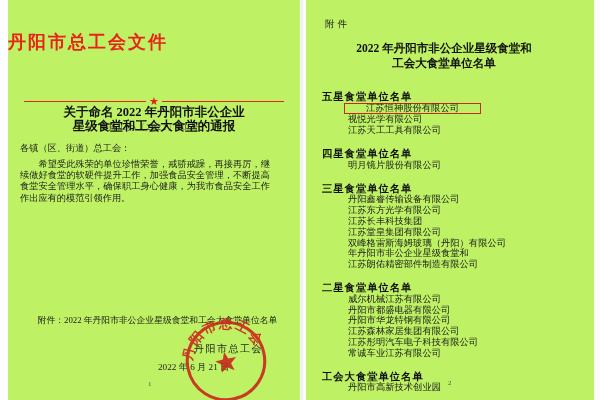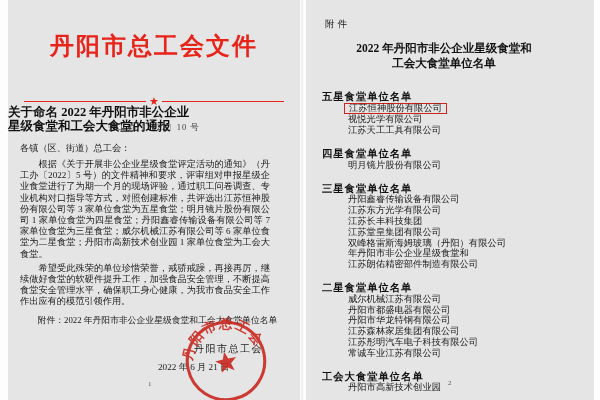--- a/index.html
+++ b/index.html
@@ -1,42 +1,42 @@
 <!DOCTYPE html>
 <html><head>
 <meta charset="utf-8">
 <style>
   html,body{margin:0;padding:0;background:#ffffff;}
   .canvas{
     position:relative;width:600px;height:400px;background:#fdfdfd;overflow:hidden;
     font-family:"Liberation Serif","DejaVu Serif",serif;color:#1a1a1a;
   }
-  .page{position:absolute;top:0;bottom:0;background:#e5e5e5;}
+  .page{position:absolute;top:0;bottom:0;background:#bef264;}
   .page-left{left:8px;width:292px;}
   .page-right{left:306px;width:288px;}
   .page-divider{position:absolute;left:300px;top:0;bottom:0;width:4px;
     background:linear-gradient(to right,#ffffff,#ececec,#ffffff);}
 
   
   .red-header{
-    position:absolute;top:30px;left:0;right:0;text-align:center;
-    font-size:24px;font-weight:bold;color:#e8231a;letter-spacing:2px;white-space:nowrap;
+    position:absolute;top:30px;left:0;right:0;
+    font-size:18px;font-weight:bold;color:#e8231a;letter-spacing:2px;white-space:nowrap;
   }
   .doc-number{
     position:absolute;top:82px;left:0;right:0;text-align:center;
     font-size:8.5px;color:#3c3c3c;letter-spacing:1px;margin-top:40px;
   }
   .star-divider{
     position:absolute;top:95px;left:16px;right:16px;height:12px;
     display:flex;align-items:center;
   }
   .star-divider .line{flex:1;border-top:1.6px solid #e8231a;}
   .star-divider .star{color:#e8231a;font-size:11px;line-height:11px;margin:0 3px;}
   .doc-title{
-    position:absolute;top:105px;left:0;right:0;
+    position:absolute;top:105px;left:0;right:0;text-align:center;
     font-size:12.5px;font-weight:bold;line-height:14px;color:#111;
   }
   .salutation{position:absolute;top:142px;left:12px;font-size:9.2px;}
   .body-block{position:absolute;top:159px;left:12px;width:250px;}
   .para{
     font-size:9.2px;line-height:11.2px;text-align:justify;text-indent:2em;
     margin:0 0 3px 0;
   }
   .attach-line{
     position:absolute;top:315px;left:12px;width:260px;font-size:8.8px;
@@ -63,21 +63,21 @@
     font-size:11.5px;font-weight:bold;line-height:15px;color:#111;
   }
   .sections{position:absolute;top:80px;left:16px;right:8px;}
   .section{margin-top:13px;}
   .section:first-child{margin-top:12px;}
   .sec-heading{
     font-size:10.3px;font-weight:bold;line-height:10.8px;letter-spacing:1px;color:#111;
   }
   .sec-item{font-size:9.3px;line-height:10.8px;padding-left:26px;white-space:nowrap;}
   .red-box{
-    display:inline-block;border:1.3px solid #d0251c;padding:0 4px;margin-left:-4px;line-height:9.6px;
+    display:inline-block;border:1.3px solid #d0251c;padding:0 21px;margin-left:-4px;line-height:9.6px;
   }
 </style>
 </head>
 <body>
 
 <div class="canvas">
 
   <div class="page page-left">
     <div class="red-header">丹阳市总工会文件</div>
     <div class="doc-number">丹工办〔2022〕10 号</div>
@@ -85,21 +85,20 @@
       <span class="line"></span>
       <span class="star">★</span>
       <span class="line"></span>
     </div>
     <div class="doc-title">
       <div>关于命名 2022 年丹阳市非公企业</div>
       <div>星级食堂和工会大食堂的通报</div>
     </div>
     <div class="salutation">各镇（区、街道）总工会：</div>
     <div class="body-block">
-      <p class="para">根据《关于开展非公企业星级食堂评定活动的通知》（丹工办〔2022〕5 号）的文件精神和要求，评审组对申报星级企业食堂进行了为期一个月的现场评验，通过职工问卷调查、专业机构对口指导等方式，对照创建标准，共评选出江苏恒神股份有限公司等 3 家单位食堂为五星食堂；明月镜片股份有限公司 1 家单位食堂为四星食堂；丹阳鑫睿传输设备有限公司等 7 家单位食堂为三星食堂；威尔机械江苏有限公司等 6 家单位食堂为二星食堂；丹阳市高新技术创业园 1 家单位食堂为工会大食堂。</p>
       <p class="para">希望受此殊荣的单位珍惜荣誉，戒骄戒躁，再接再厉，继续做好食堂的软硬件提升工作，加强食品安全管理，不断提高食堂安全管理水平，确保职工身心健康，为我市食品安全工作作出应有的模范引领作用。</p>
     </div>
     <div class="attach-line">附件：2022 年丹阳市非公企业星级食堂和工会大食堂单位名单</div>
     <div class="signer">丹阳市总工会</div>
     <div class="sign-date">2022 年 6 月 21 日</div>
 
     <svg class="stamp" viewBox="0 0 100 100">
       <circle cx="50" cy="50" r="45" fill="none" stroke="#c9241b" stroke-width="3.6"></circle>
       <path id="stamp-arc" d="M 13 63 A 39 39 0 1 1 87 63" fill="none"></path>
       <text font-size="15.5" fill="#c9241b" letter-spacing="2" font-weight="bold" text-anchor="middle">

